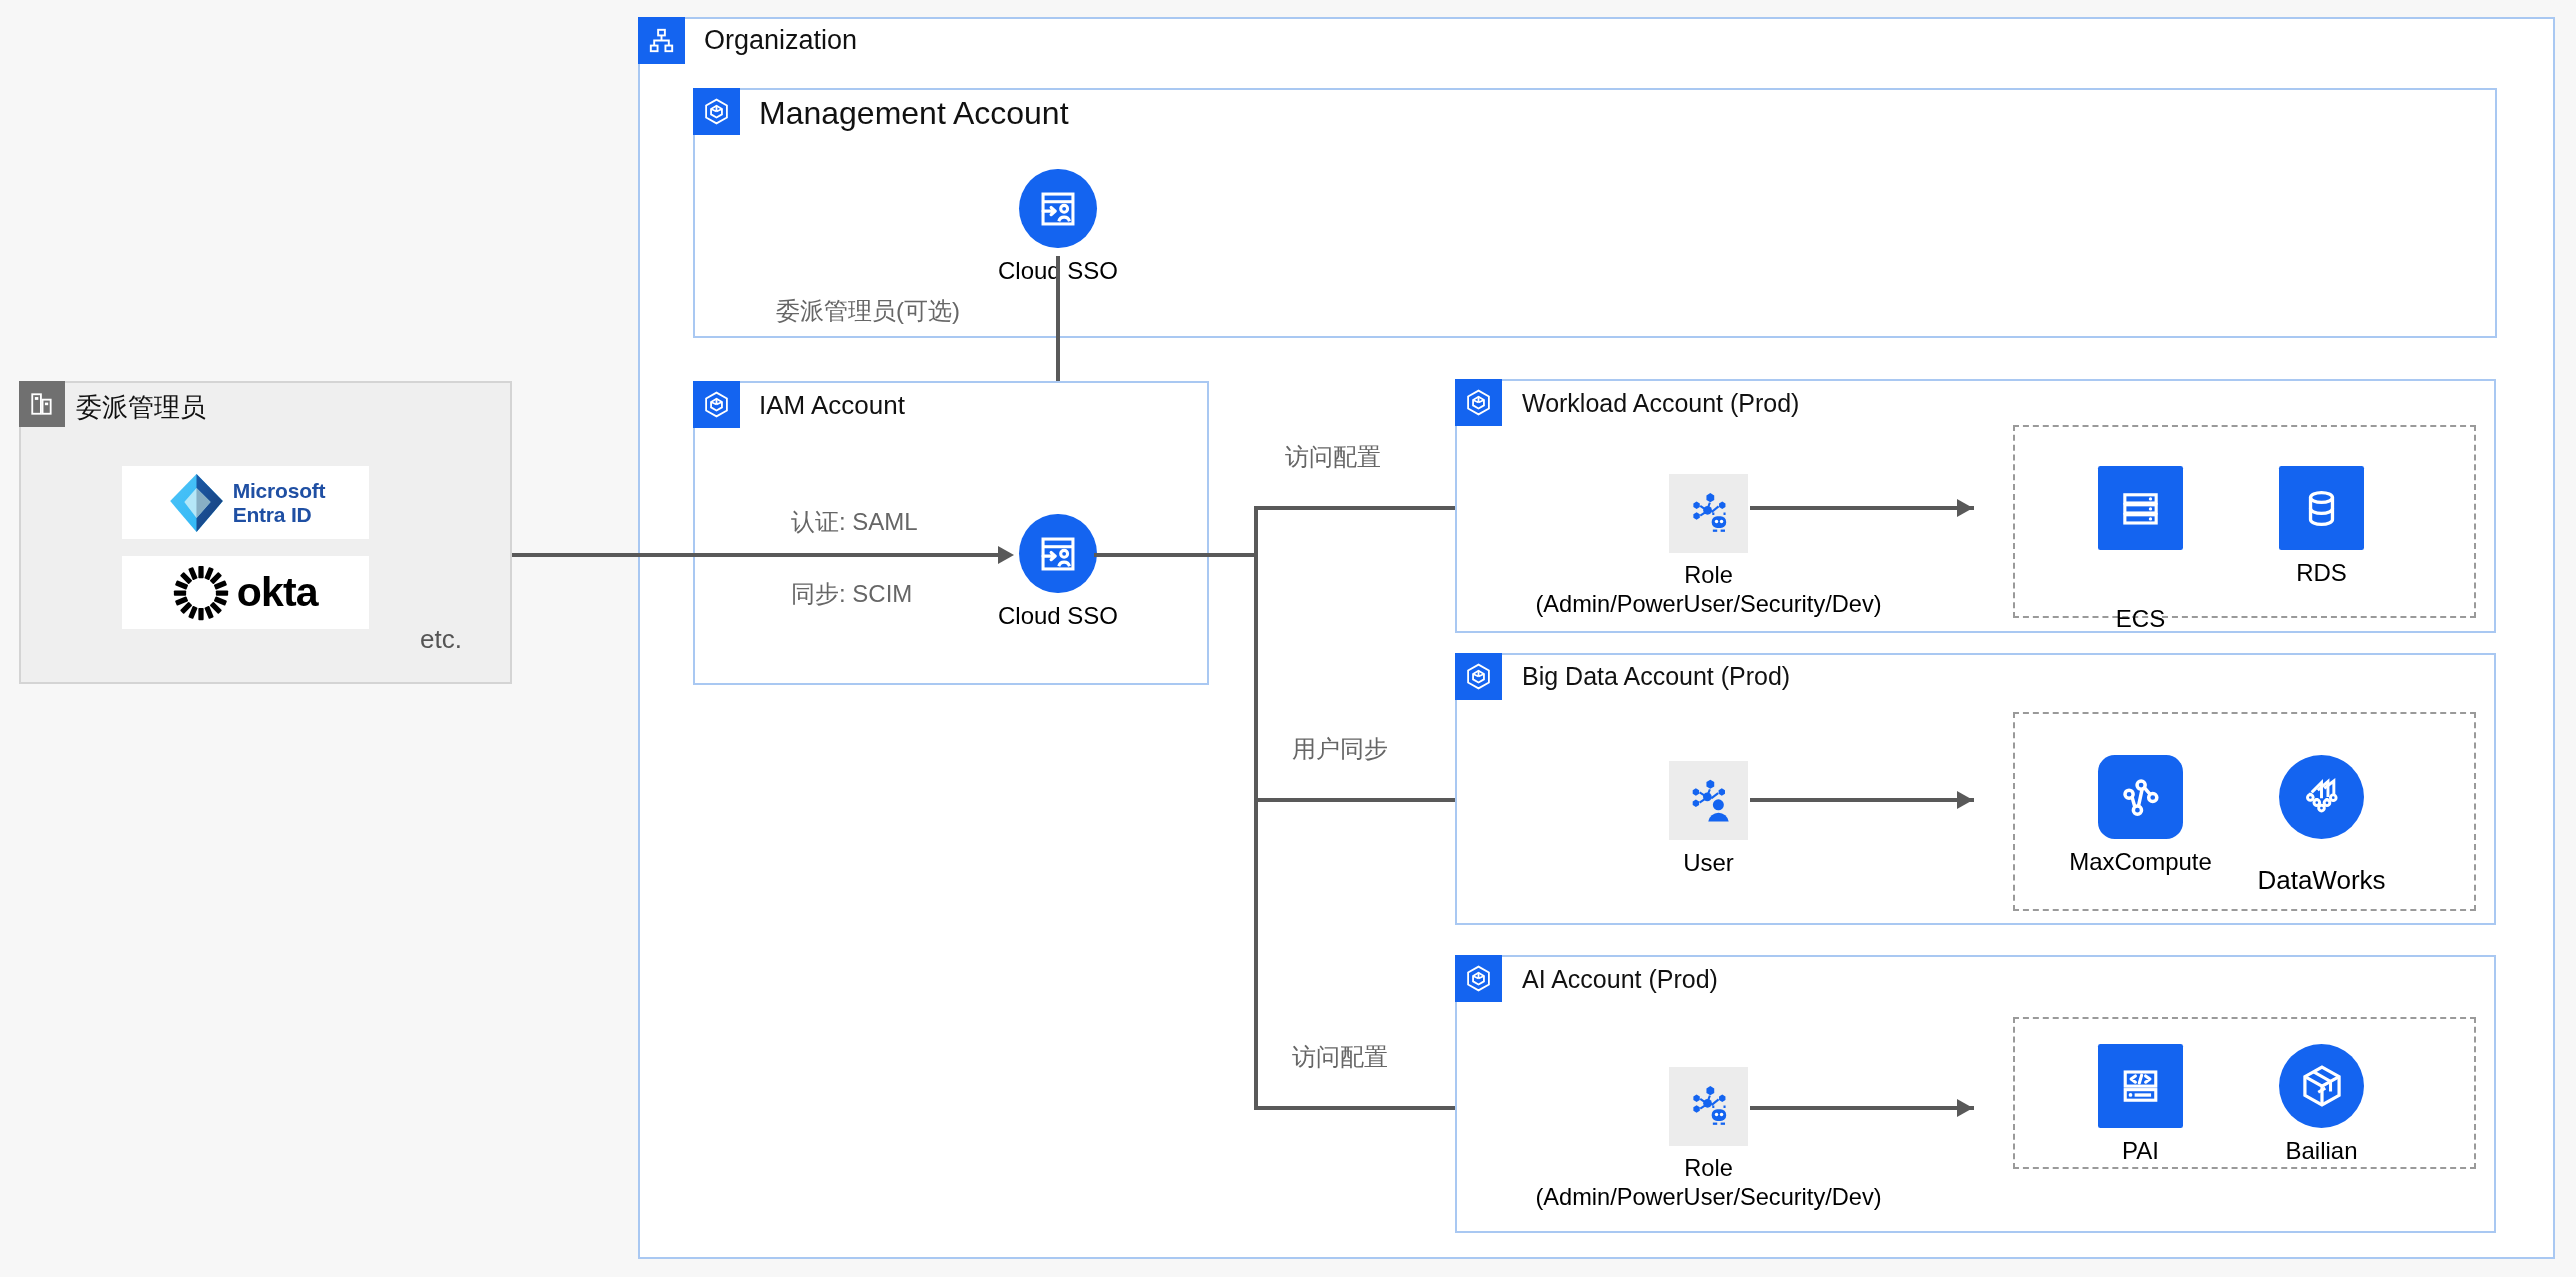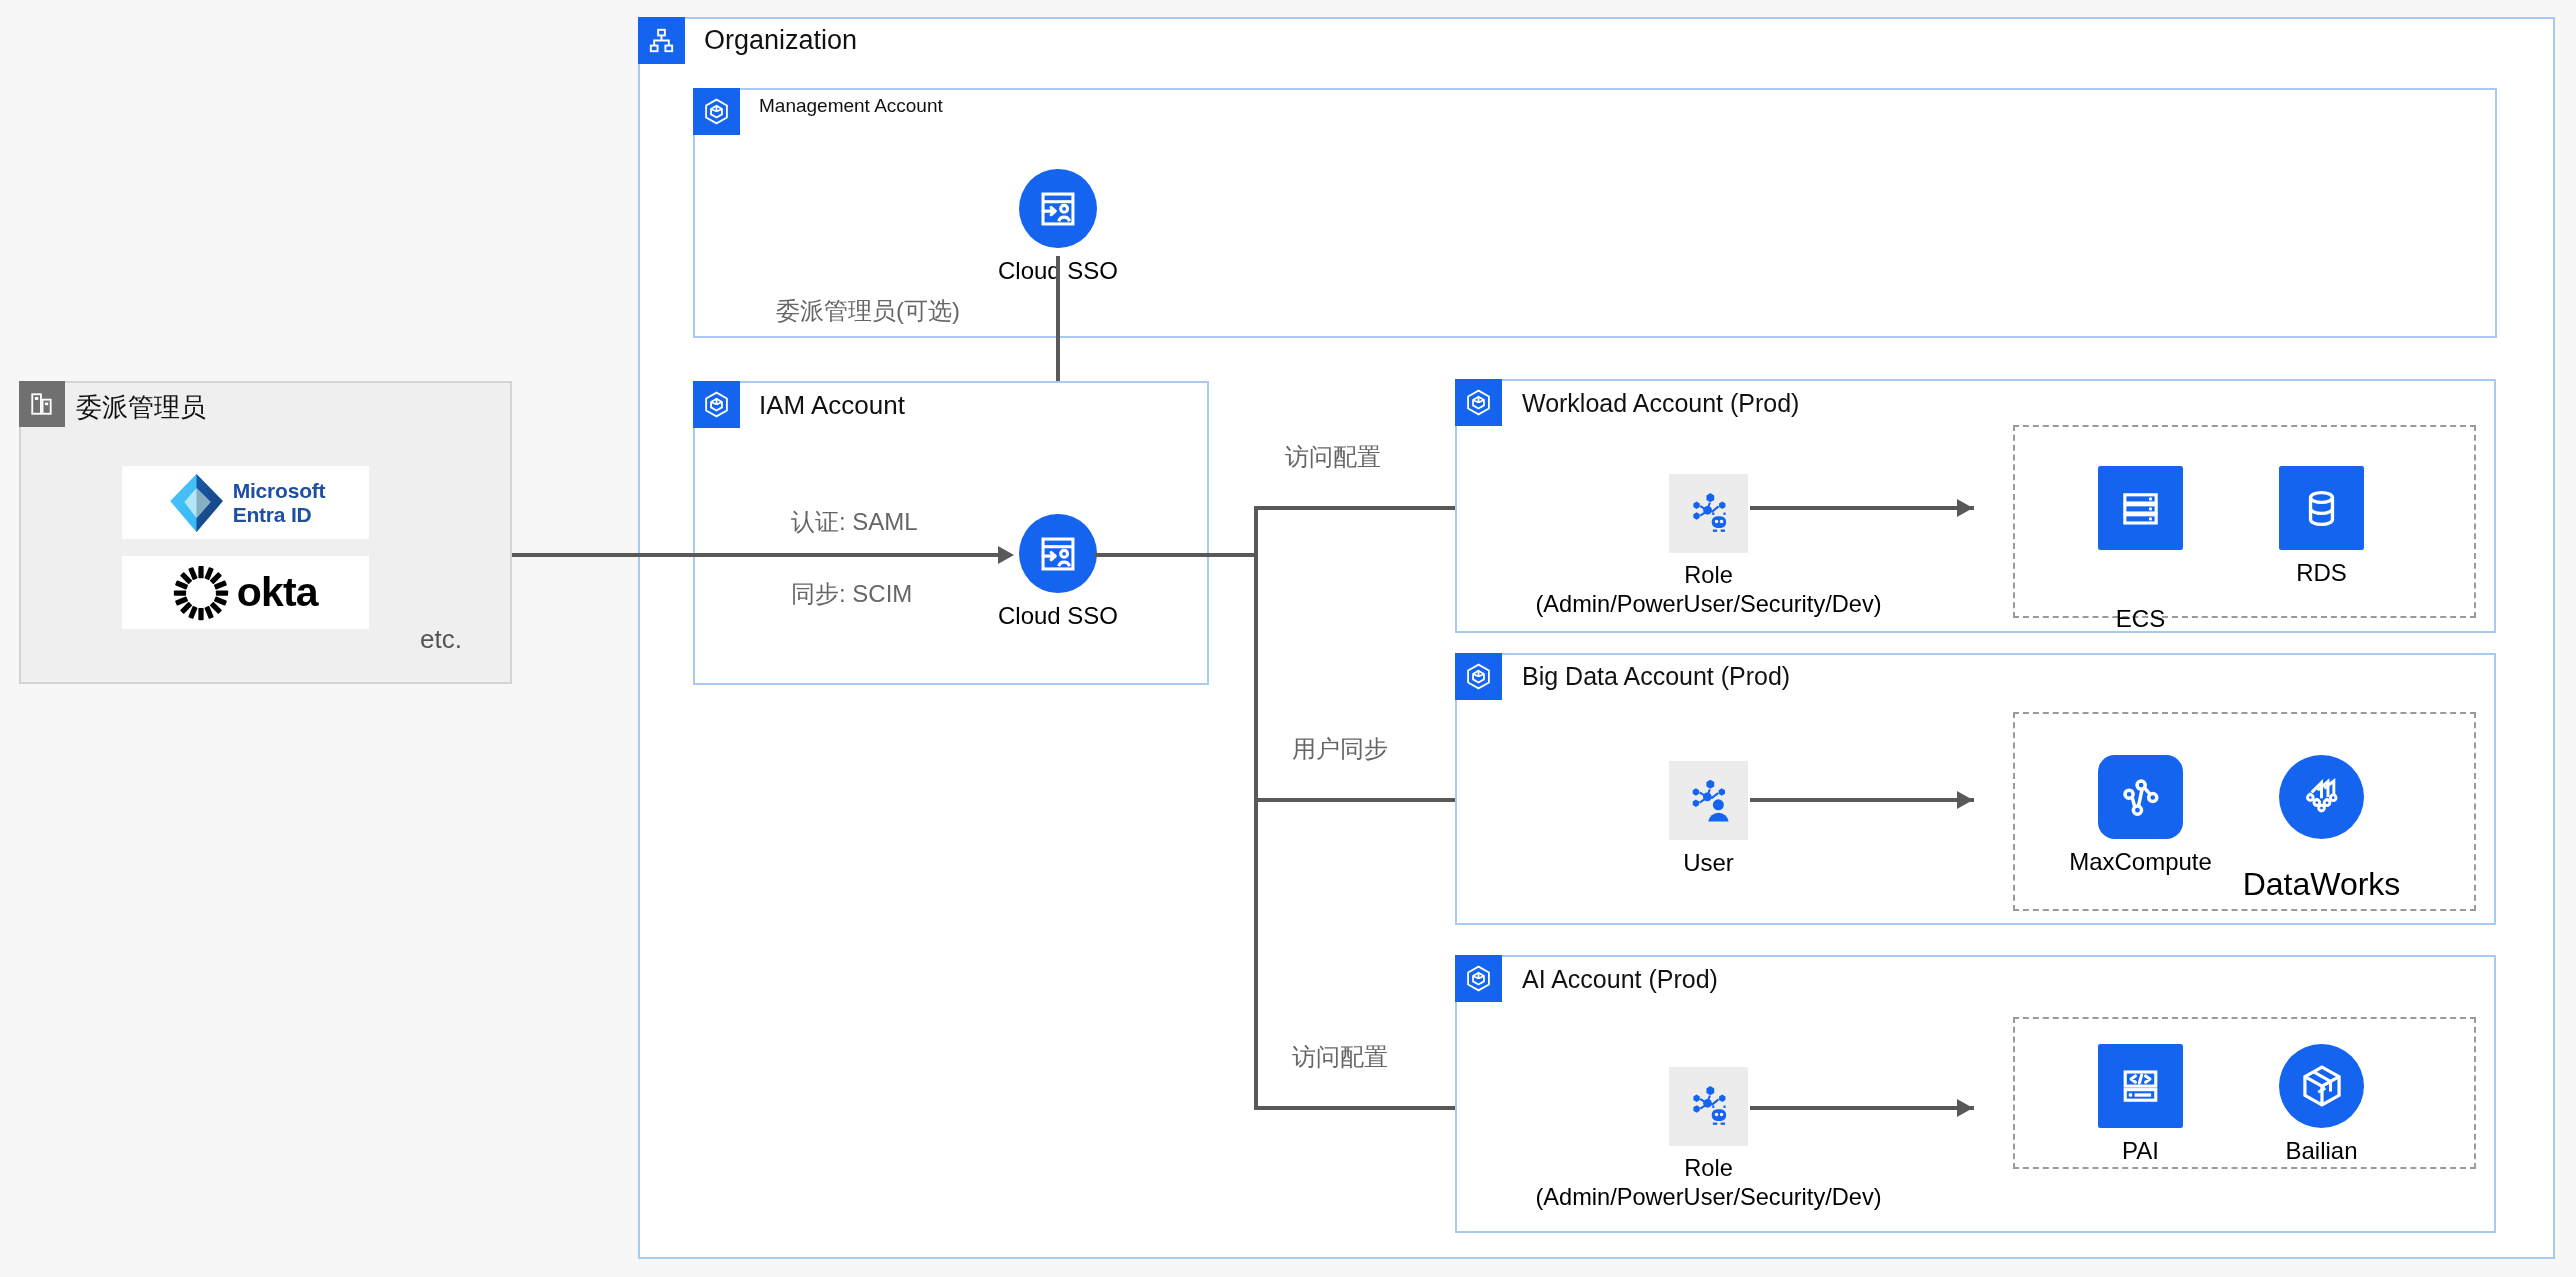--- a/index.html
+++ b/index.html
@@ -158,21 +158,21 @@
   <div class="box-title" style="left:704px;top:25px;font-size:27px;">Organization</div>
 
   <div class="box" style="left:693px;top:88px;width:1804px;height:250px;"></div>
   <div class="chip" style="left:693px;top:88px;width:47px;height:47px;">
     <svg width="29" height="29" viewBox="0 0 24 24" fill="none" stroke="#fff" stroke-width="1.5">
       <path d="M12 2.2 L20.6 7.1 V16.9 L12 21.8 L3.4 16.9 V7.1 Z"></path>
       <path d="M12 7.3 L16.5 9.9 V14.4 L12 17 L7.5 14.4 V9.9 Z"></path>
       <path d="M12 7.3 V12 M12 12 L16.5 9.9 M12 12 L7.5 9.9"></path>
     </svg>
   </div>
-  <div class="box-title" style="left:759px;top:95px;font-size:19px;">Management Account</div>
+  <div class="box-title" style="left:759px;top:95px;font-size:32px;">Management Account</div>
 
   <div class="node" style="left:1017px;top:169px;width:82px;">
     <div class="ell" style="width:78px;height:79px;border-radius:39px/40px;">
       <svg width="46" height="46" viewBox="0 0 24 24" fill="none" stroke="#fff" stroke-width="1.6">
         <rect x="4.2" y="4.2" width="15.6" height="15.6"></rect>
         <path d="M4.2 8.2 H19.8"></path>
         <path d="M4.2 13.1 H10.2 M8.4 11.2 L10.6 13.1 L8.4 15.0" stroke-linecap="round" stroke-linejoin="round"></path>
         <circle cx="15.2" cy="11.9" r="1.8"></circle>
         <path d="M12.4 18.4 a2.9 2.9 0 0 1 5.6 0"></path>
       </svg>
@@ -343,21 +343,21 @@
         <path d="M10.1 8.3 L15.3 3.8 L15.3 11.7"></path>
         <path d="M13.4 7.3 L18.3 3.6 L18.3 10.6"></path>
         <circle cx="6.3" cy="12.0" r="1.45"></circle>
         <circle cx="9.6" cy="14.6" r="1.45"></circle>
         <circle cx="12.0" cy="17.4" r="1.45"></circle>
         <circle cx="14.8" cy="14.7" r="1.45"></circle>
         <circle cx="18.0" cy="12.1" r="1.45"></circle>
         <path d="M6.3 10.6 V9.6 M9.6 13.2 V12.2 M14.8 13.3 V12.3"></path>
       </svg>
     </div>
-    <div class="cap" style="font-size:32px;margin-top:25px;">DataWorks</div>
+    <div class="cap" style="font-size:26px;margin-top:25px;">DataWorks</div>
   </div>
 
   <div class="box" style="left:1455px;top:955px;width:1041px;height:278px;"></div>
   <div class="chip" style="left:1455px;top:955px;width:47px;height:47px;">
     <svg width="29" height="29" viewBox="0 0 24 24" fill="none" stroke="#fff" stroke-width="1.5">
       <path d="M12 2.2 L20.6 7.1 V16.9 L12 21.8 L3.4 16.9 V7.1 Z"></path>
       <path d="M12 7.3 L16.5 9.9 V14.4 L12 17 L7.5 14.4 V9.9 Z"></path>
       <path d="M12 7.3 V12 M12 12 L16.5 9.9 M12 12 L7.5 9.9"></path>
     </svg>
   </div>

